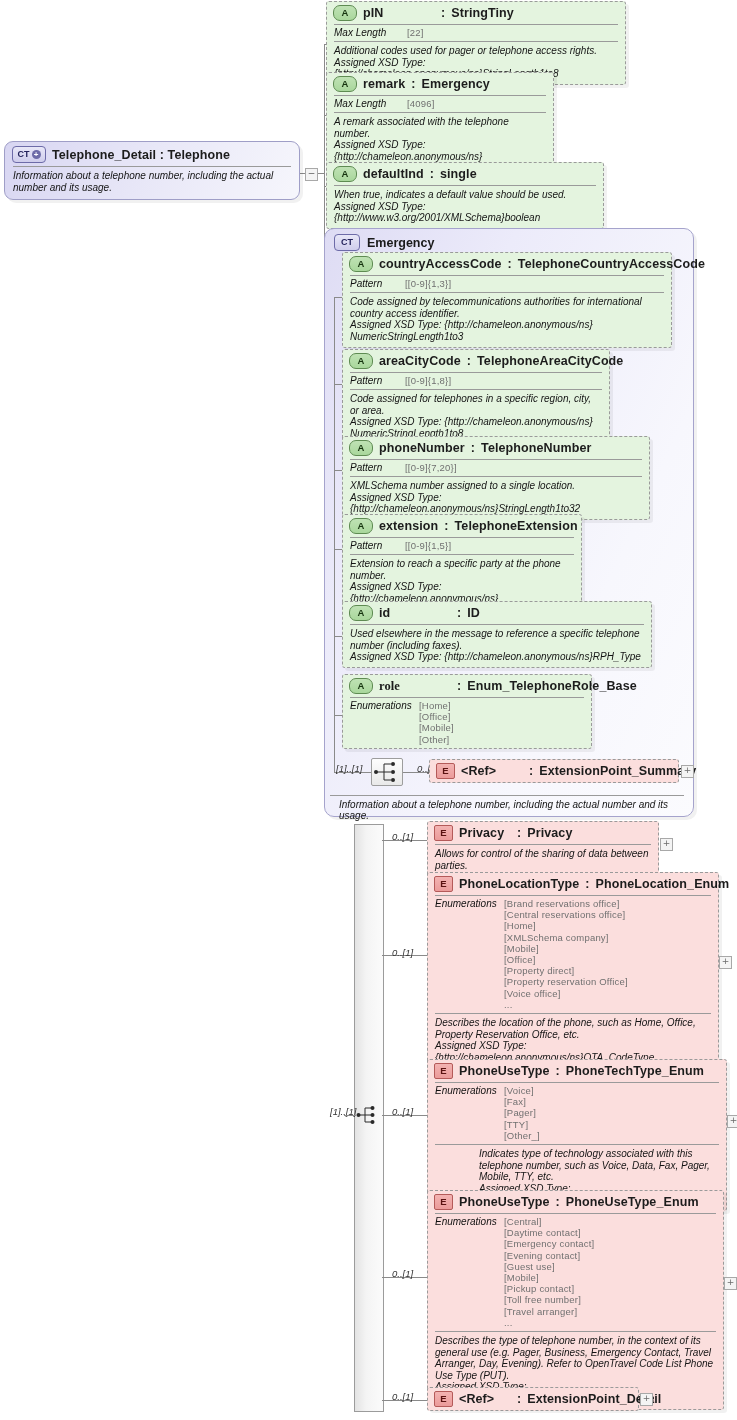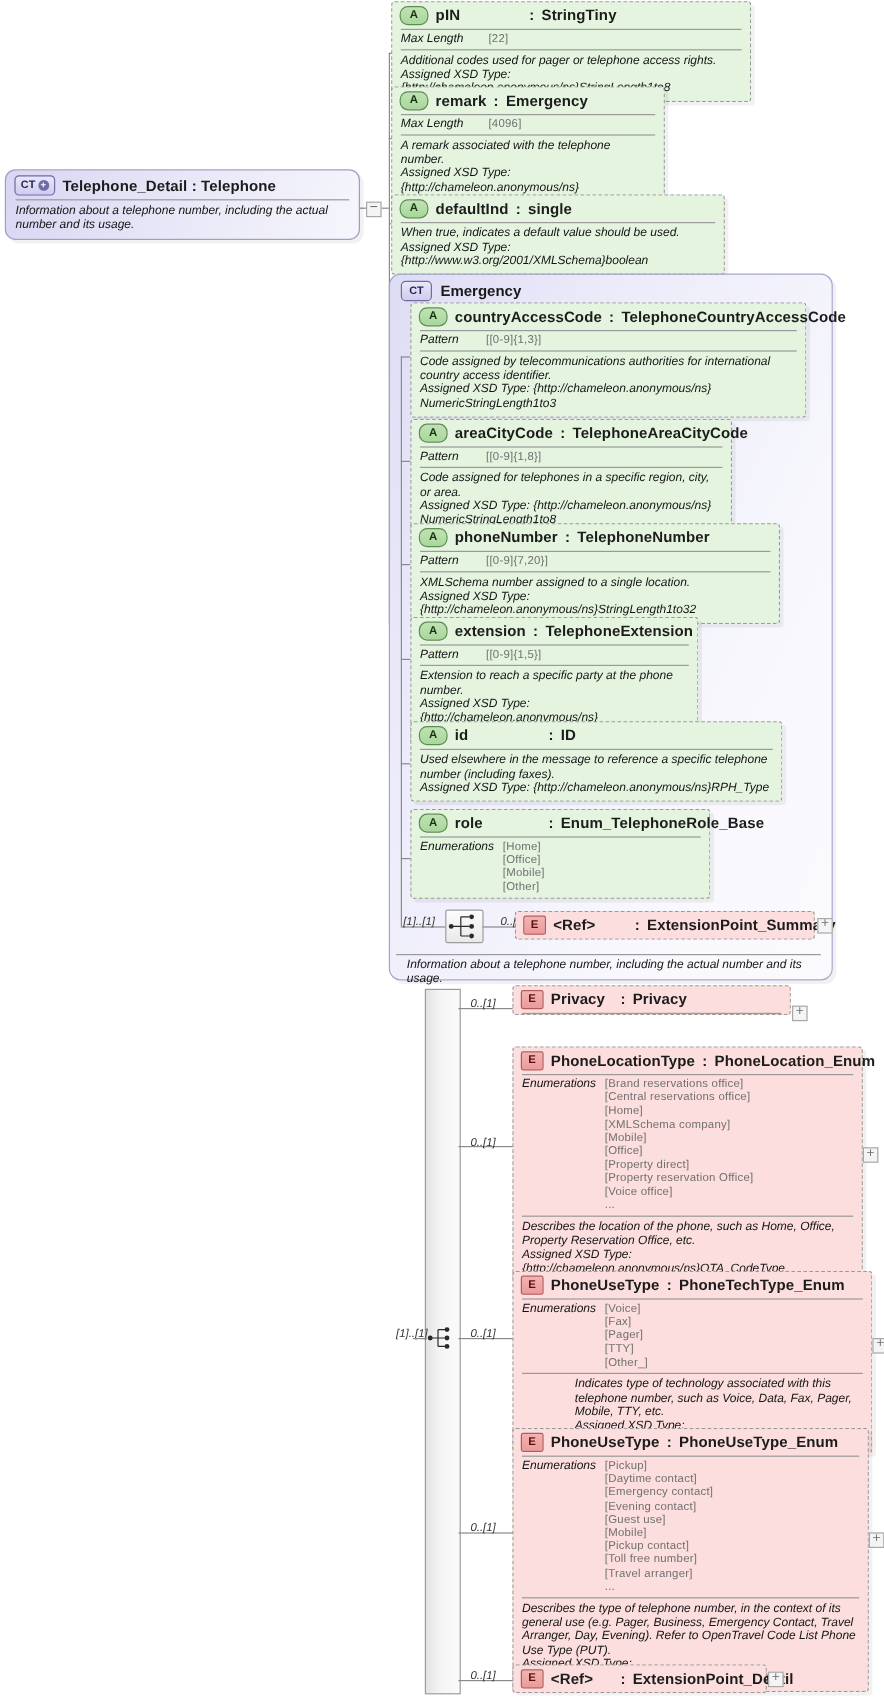--- a/index.html
+++ b/index.html
@@ -279,21 +279,21 @@
     <span class="ty">ID</span>
   </div>
   <div class="rowsep"></div>
   <div class="doc" style="white-space:pre-line;">Used elsewhere in the message to reference a specific telephone number (including faxes).
 Assigned XSD Type: {http://chameleon.anonymous/ns}RPH_Type</div>
 </div>
 
 <div class="node n-attr shd" style="left:342px;top:674px;width:250px;">
   <div class="hdr">
     <span class="badge badge-a">A</span>
-    <span class="nm" style="min-width:72px;display:inline-block;">role</span>
+    <span class="nm" style="min-width:72px;display:inline-block;font-family:Liberation Serif, serif;">role</span>
     <span>:</span>
     <span class="ty">Enum_TelephoneRole_Base</span>
   </div>
   <div class="rowsep"></div>
   <div class="facet">
     <span class="fname" style="min-width:62px;">Enumerations</span>
     <span class="fval">
       <div>[Home]</div>
       <div>[Office]</div>
       <div>[Mobile]</div>
@@ -359,20 +359,21 @@
 
 <div class="card" style="left:392px;top:831px;">0..[1]</div>
 <div class="node n-elem" style="left:427px;top:821px;width:232px;">
   <div class="hdr" style="padding:3px 6px;">
     <span class="badge badge-e">E</span>
     <span class="nm" style="min-width:52px;display:inline-block;">Privacy</span>
     <span>:</span>
     <span class="ty">Privacy</span>
   </div>
   <div class="rowsep"></div>
+  <div class="doc">Allows for control of the sharing of data between parties.</div>
 </div>
 <div class="expand" style="left:660px;top:838px;">+</div>
 
 <div class="card" style="left:392px;top:947px;">0..[1]</div>
 <div class="node n-elem shd" style="left:427px;top:872px;width:292px;">
   <div class="hdr">
     <span class="badge badge-e">E</span>
     <span class="nm">PhoneLocationType</span>
     <span>:</span>
     <span class="ty">PhoneLocation_Enum</span>
@@ -429,21 +430,21 @@
   <div class="hdr">
     <span class="badge badge-e">E</span>
     <span class="nm">PhoneUseType</span>
     <span>:</span>
     <span class="ty">PhoneUseType_Enum</span>
   </div>
   <div class="rowsep"></div>
   <div class="facet">
     <span class="fname" style="min-width:62px;">Enumerations</span>
     <span class="fval">
-      <div>[Pickup]</div>
+      <div>[Central]</div>
       <div>[Daytime contact]</div>
       <div>[Emergency contact]</div>
       <div>[Evening contact]</div>
       <div>[Guest use]</div>
       <div>[Mobile]</div>
       <div>[Pickup contact]</div>
       <div>[Toll free number]</div>
       <div>[Travel arranger]</div>
       <div>...</div>
     </span>

